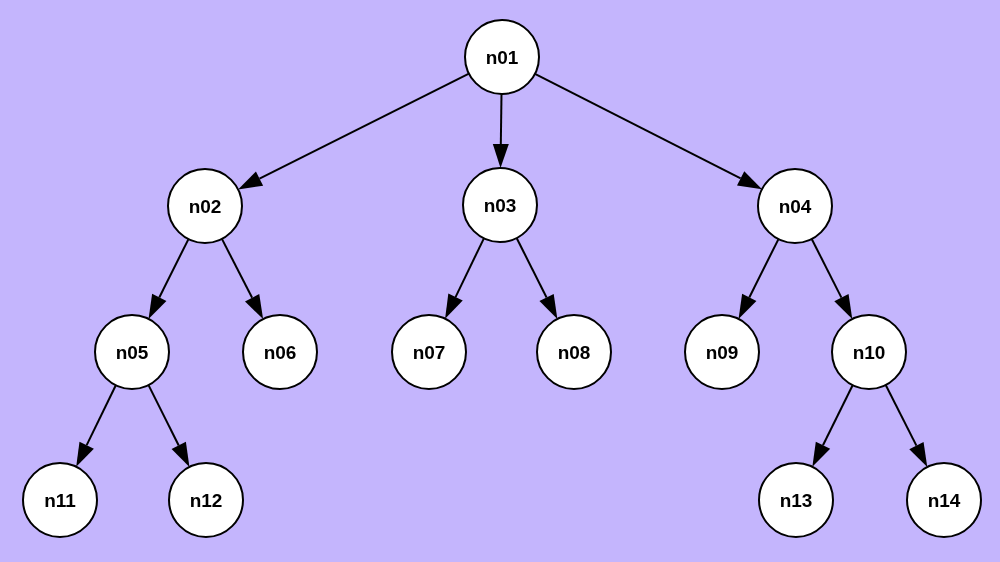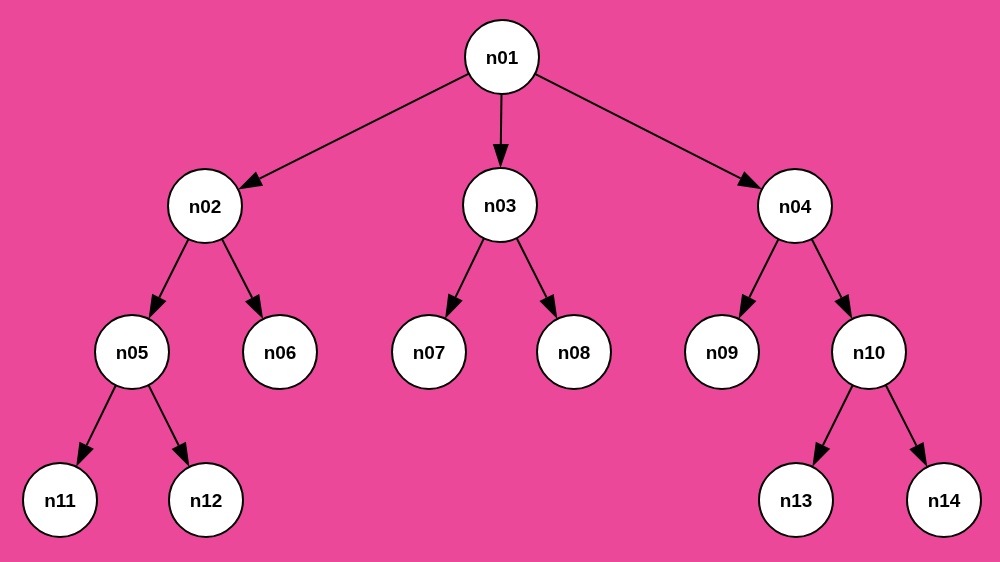--- a/index.html
+++ b/index.html
@@ -4,21 +4,21 @@
 <style>
   html, body {
     margin: 0;
     padding: 0;
     background: #ffffff;
   }
   .canvas {
     width: 1000px;
     height: 562px;
     position: relative;
-    background: #ec4899;
+    background: #c4b5fd;
     overflow: hidden;
   }
   svg {
     display: block;
   }
   svg text {
     font-family: "Liberation Sans", sans-serif;
     font-weight: bold;
   }
 </style>

